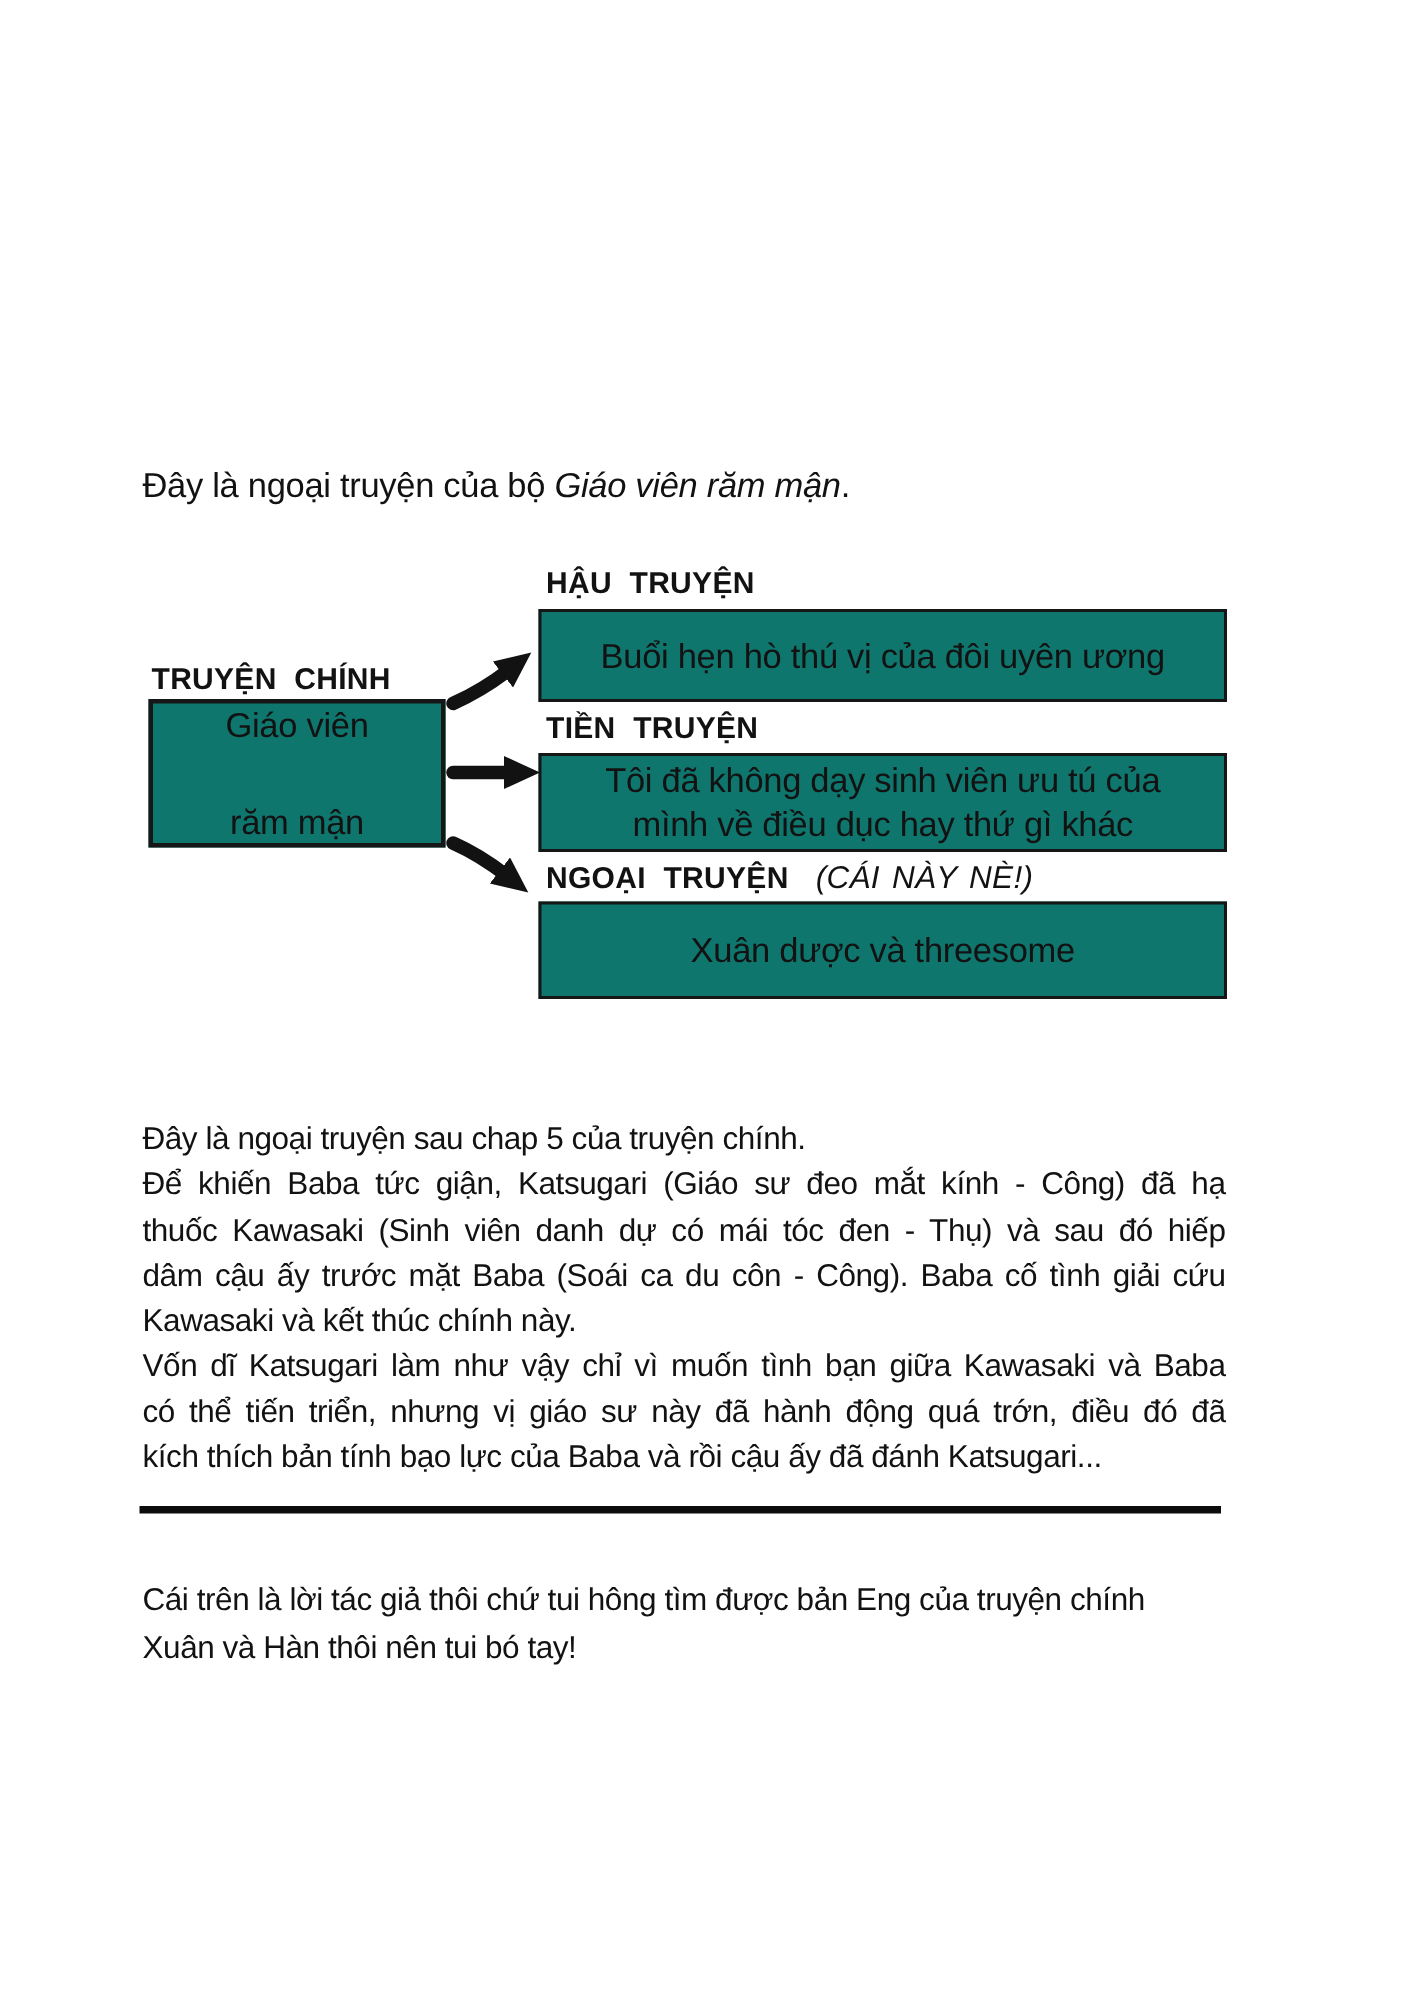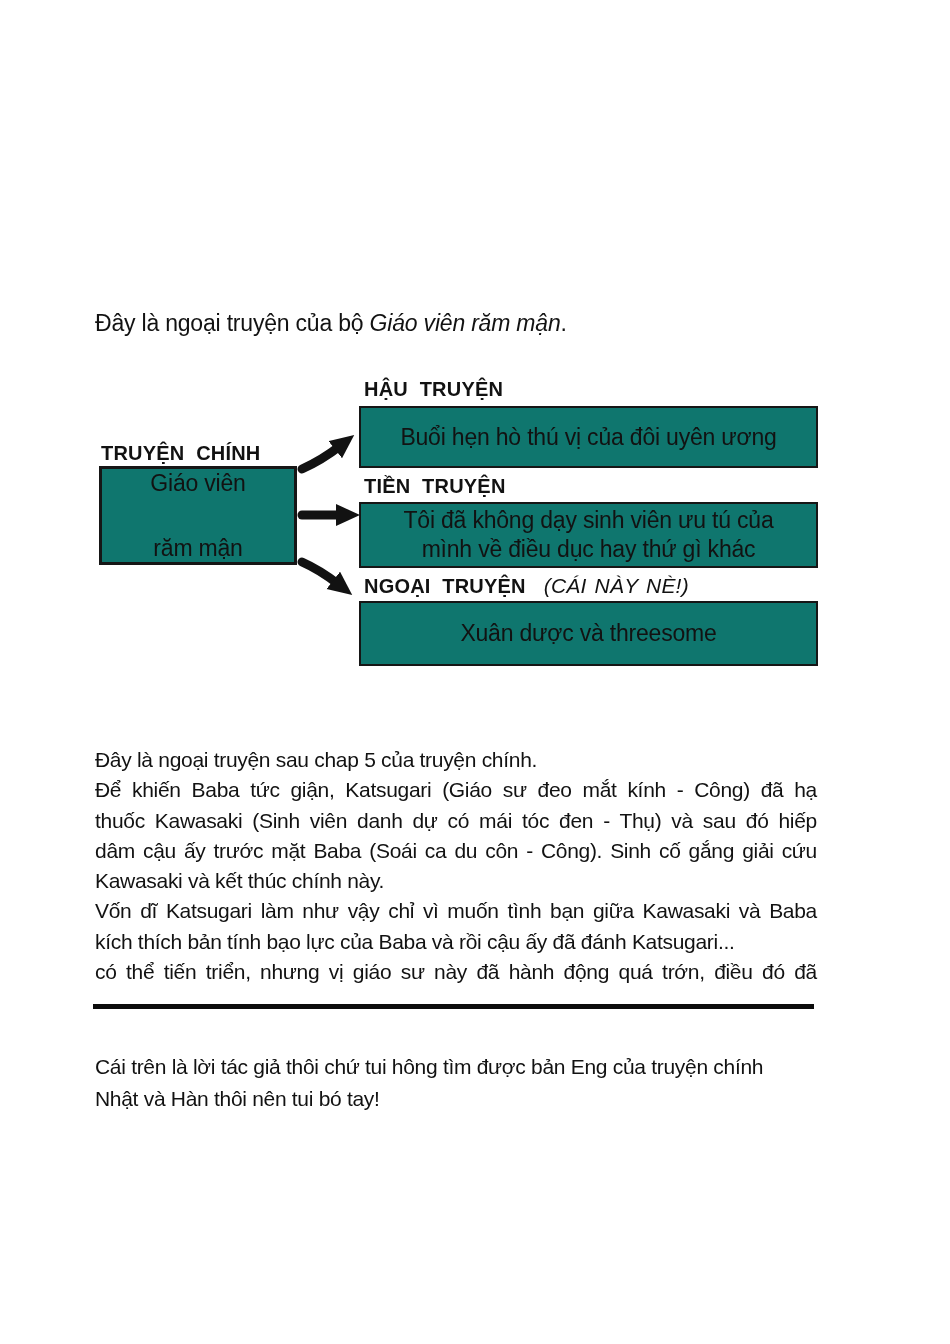--- a/index.html
+++ b/index.html
@@ -85,27 +85,27 @@
     </defs>
     <path d="M12,54 Q32,45 50,31" stroke="#121212" stroke-width="9" fill="none" stroke-linecap="round" marker-end="url(#ah)"></path>
     <path d="M12,100 L52,100" stroke="#121212" stroke-width="9" fill="none" stroke-linecap="round" marker-end="url(#ah)"></path>
     <path d="M12,147 Q30,155 48,169" stroke="#121212" stroke-width="9" fill="none" stroke-linecap="round" marker-end="url(#ah)"></path>
   </svg>
 
   <div class="synopsis">
     <span class="ln">Đây là ngoại truyện sau chap 5 của truyện chính.</span>
     <span class="ln just">Để khiến Baba tức giận, Katsugari (Giáo sư đeo mắt kính - Công) đã hạ</span>
     <span class="ln just">thuốc Kawasaki (Sinh viên danh dự có mái tóc đen - Thụ) và sau đó hiếp</span>
-    <span class="ln just">dâm cậu ấy trước mặt Baba (Soái ca du côn - Công). Sinh cố gắng giải cứu</span>
+    <span class="ln just">dâm cậu ấy trước mặt Baba (Soái ca du côn - Công). Baba cố tình giải cứu</span>
     <span class="ln">Kawasaki và kết thúc chính này.</span>
     <span class="ln just">Vốn dĩ Katsugari làm như vậy chỉ vì muốn tình bạn giữa Kawasaki và Baba</span>
+    <span class="ln just">có thể tiến triển, nhưng vị giáo sư này đã hành động quá trớn, điều đó đã</span>
     <span class="ln">kích thích bản tính bạo lực của Baba và rồi cậu ấy đã đánh Katsugari...</span>
-    <span class="ln just">có thể tiến triển, nhưng vị giáo sư này đã hành động quá trớn, điều đó đã</span>
   </div>
 
   <div class="divider"></div>
 
   <div class="tnote">
     <span class="ln">Cái trên là lời tác giả thôi chứ tui hông tìm được bản Eng của truyện chính</span>
-    <span class="ln">Nhật và Hàn thôi nên tui bó tay!</span>
+    <span class="ln">Xuân và Hàn thôi nên tui bó tay!</span>
   </div>
 
 </div>
 
 </body></html>

